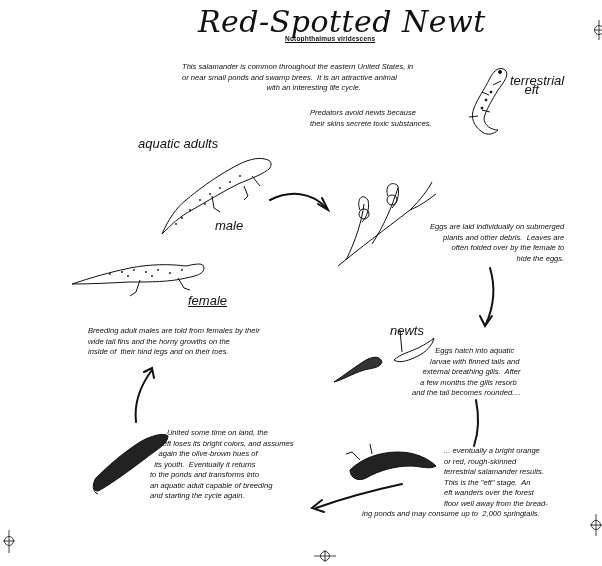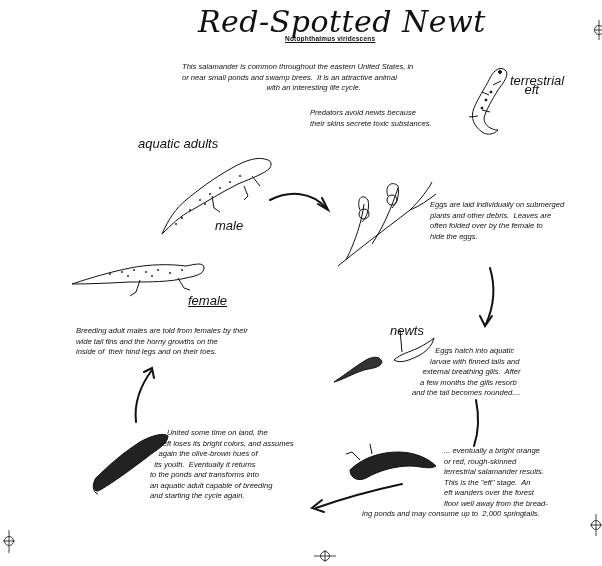--- a/index.html
+++ b/index.html
@@ -131,31 +131,31 @@
 <div class="abs txt" style="left:182px; top:62px;">This salamander is common throughout the eastern United States, in
 or near small ponds and swamp brees.  It is an attractive animal
                                         with an interesting life cycle.</div>
 <div class="abs lbl" style="left:510px; top:76px; line-height:9px;">terrestrial
     eft</div>
 <div class="abs txt" style="left:310px; top:108px;">Predators avoid newts because
 their skins secrete toxic substances.</div>
 <div class="abs lbl" style="left:138px; top:136px;">aquatic adults</div>
 <div class="abs lbl" style="left:215px; top:218px;">male</div>
 <div class="abs lbl" style="left:188px; top:293px;text-decoration:underline;">female</div>
-<div class="abs txt" style="left:430px; top:200px;">Eggs are laid individually on submerged
+<div class="abs txt" style="left:430px; top:222px;text-align:right;">Eggs are laid individually on submerged
 plants and other debris.  Leaves are
 often folded over by the female to
 hide the eggs.</div>
 <div class="abs lbl" style="left:390px; top:323px;">newts</div>
 <div class="abs txt" style="left:412px; top:346px;text-align:center;">        Eggs hatch into aquatic
         larvae with finned tails and
      external breathing gills.  After
   a few months the gills resorb
 and the tail becomes rounded....</div>
-<div class="abs txt" style="left:76px; top:326px;">Breeding adult males are told from females by their
+<div class="abs txt" style="left:88px; top:326px;">Breeding adult males are told from females by their
 wide tail fins and the horny growths on the
 inside of  their hind legs and on their toes.</div>
 <div class="abs txt" style="left:444px; top:446px;">... eventually a bright orange
 or red, rough-skinned
 terrestrial salamander results.
 This is the "eft" stage.  An
 eft wanders over the forest
 floor well away from the bread-</div>
 <div class="abs txt" style="left:362px; top:509px;">ing ponds and may consume up to  2,000 springtails.</div>
 <div class="abs txt" style="left:150px; top:428px;">        United some time on land, the

